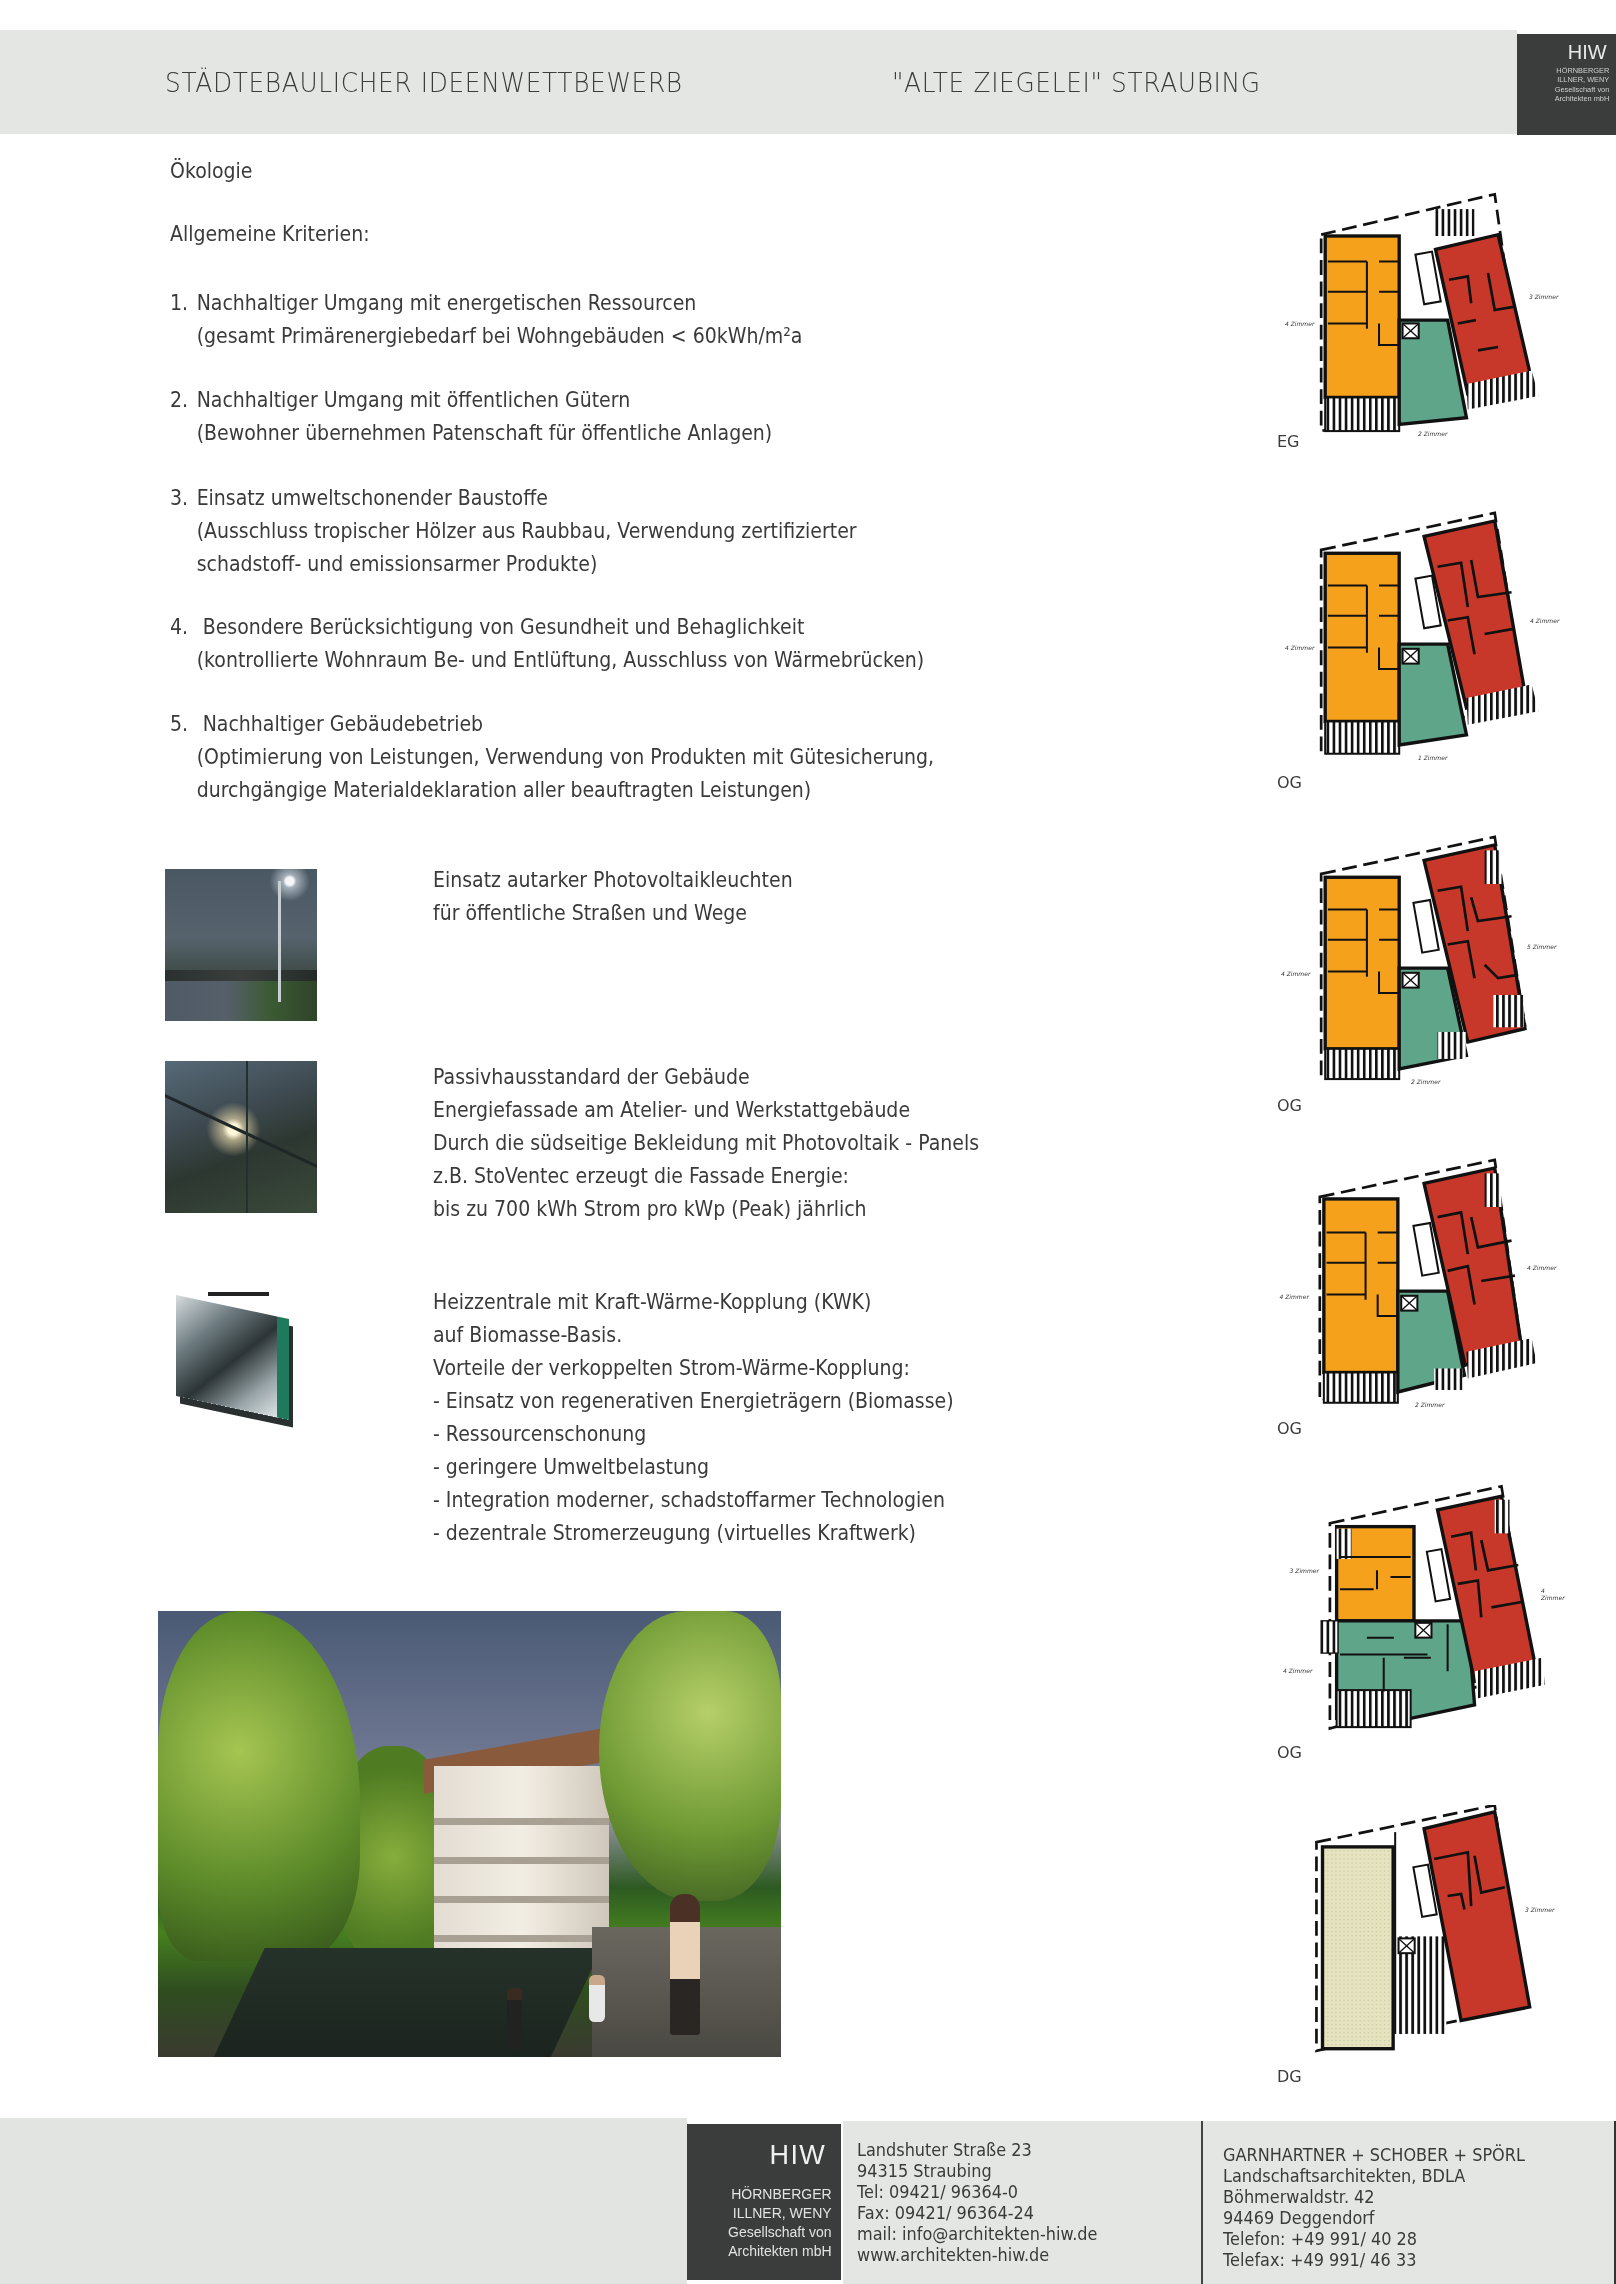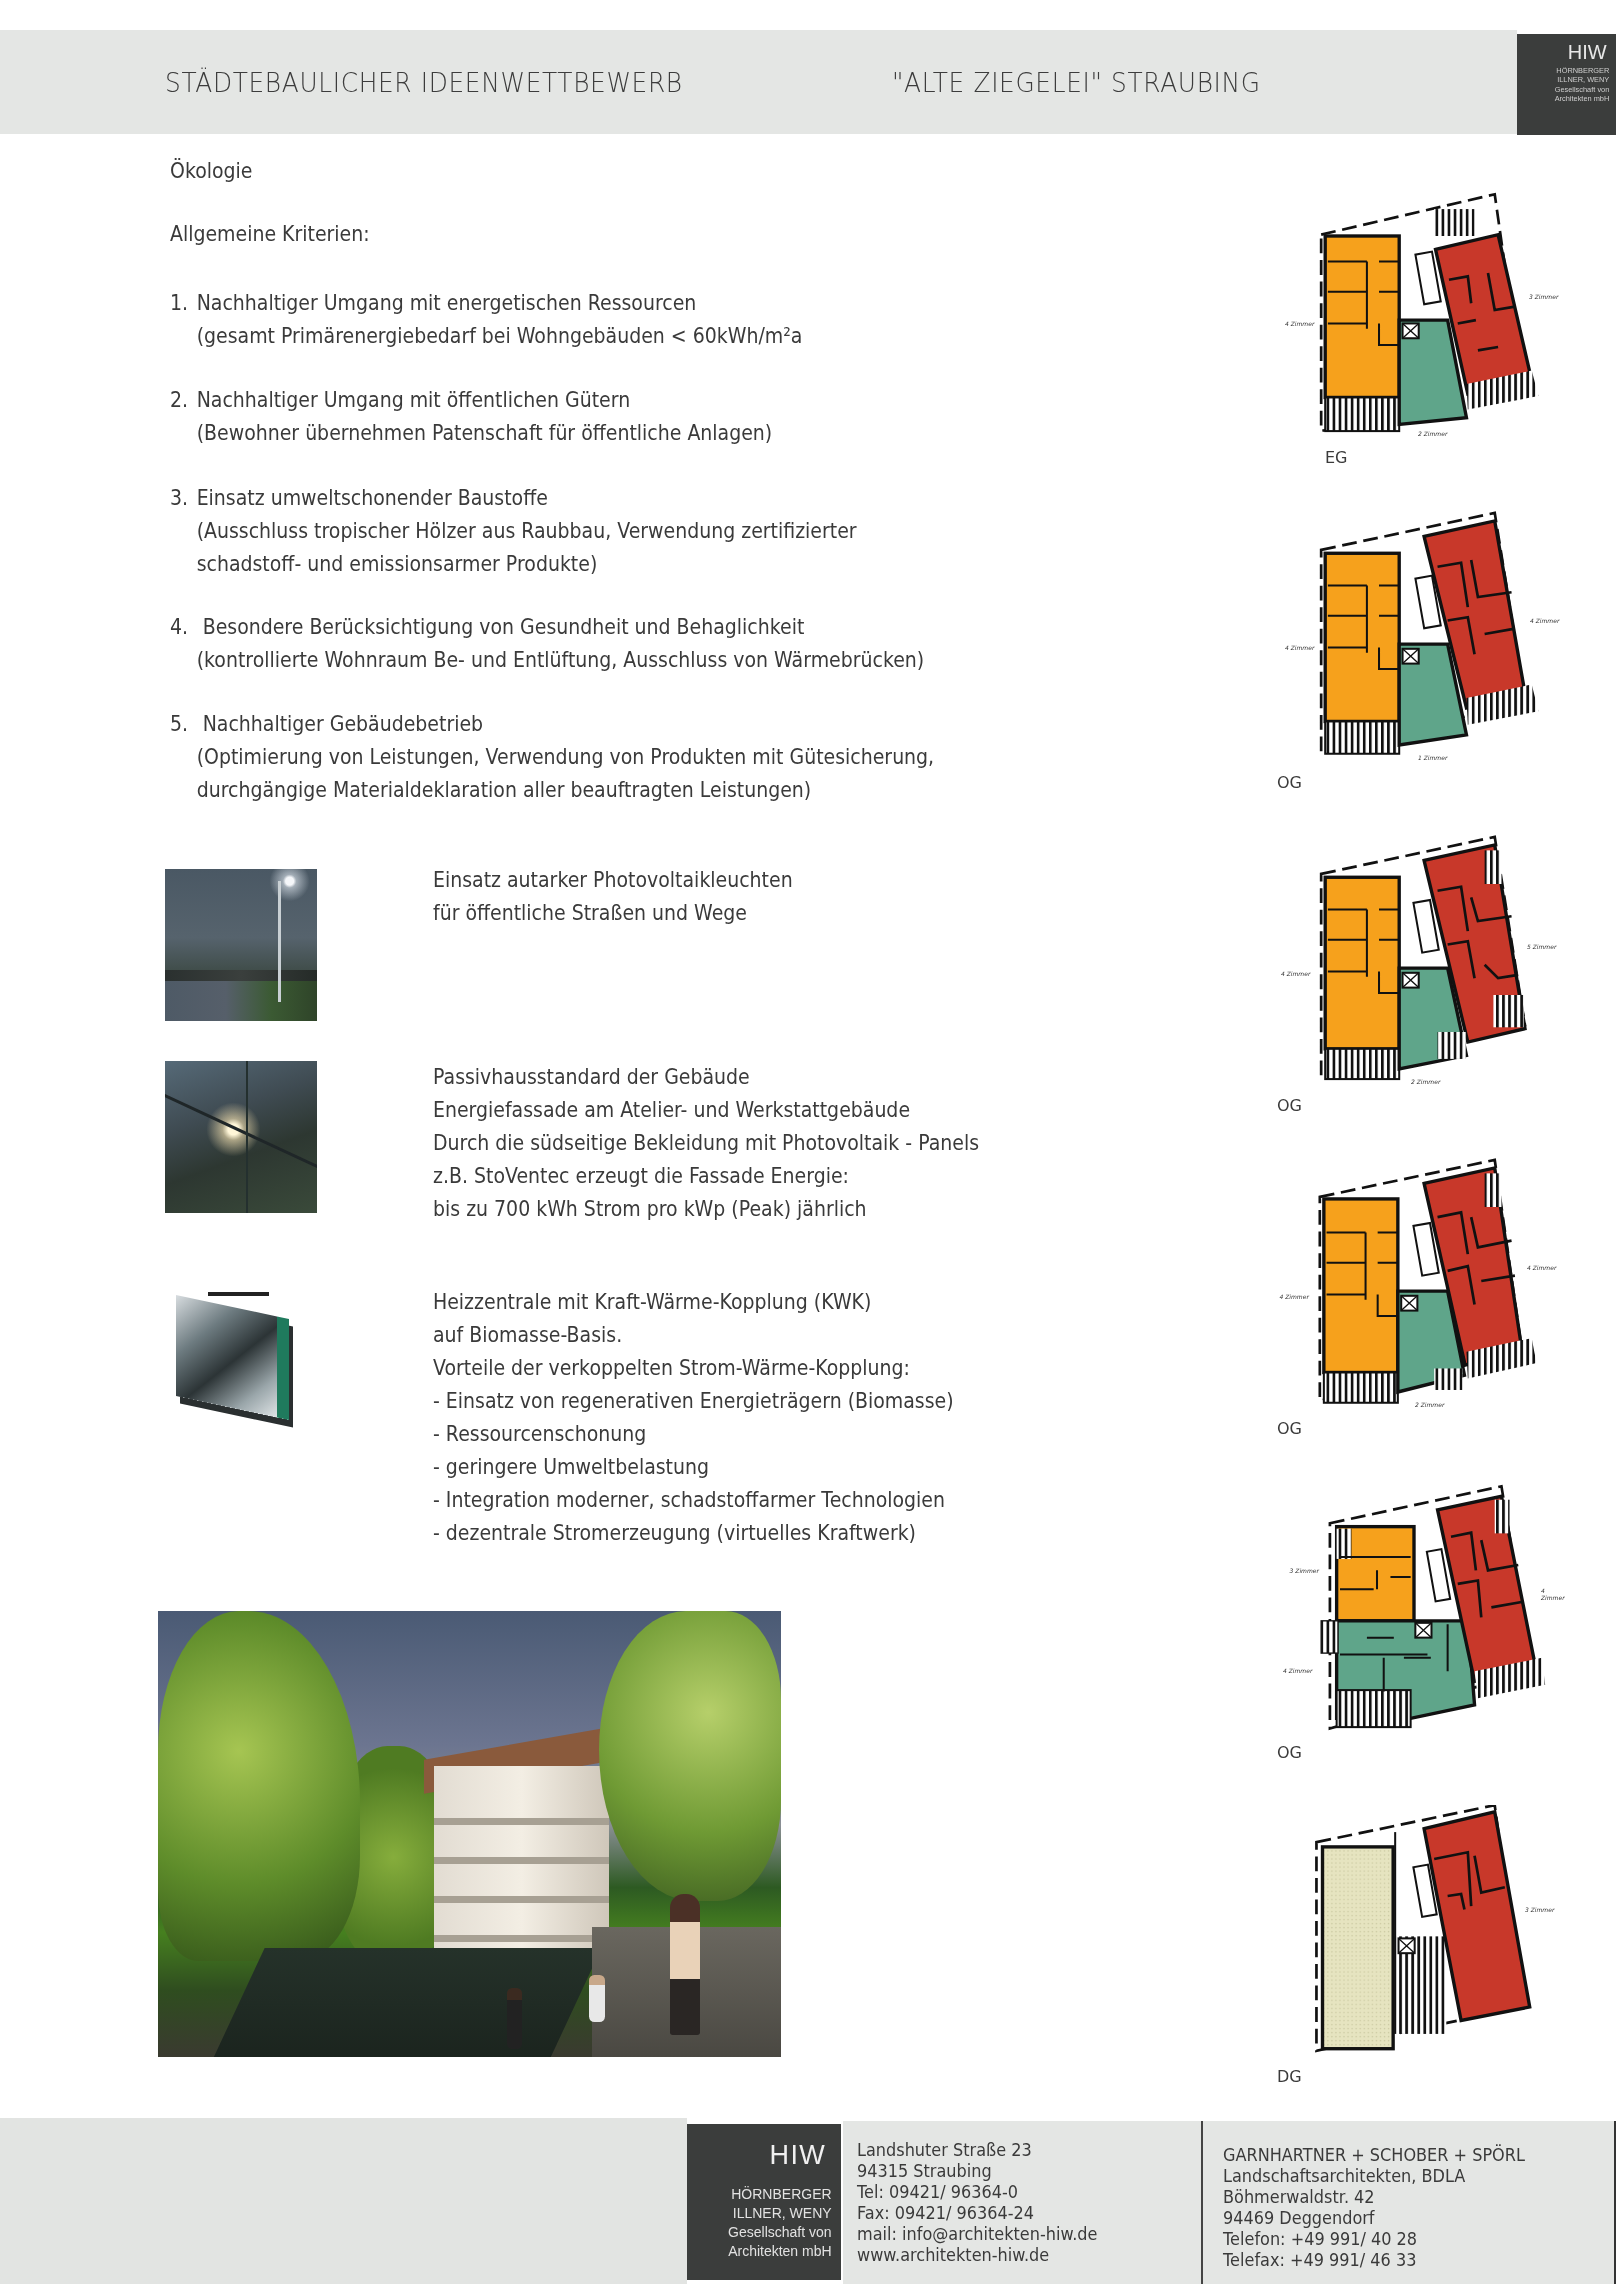--- a/index.html
+++ b/index.html
@@ -207,21 +207,21 @@
     <rect x="250" y="40" width="60" height="40" fill="url(#hatch)"></rect>
     <rect x="203" y="210" width="24" height="22" fill="#fff" stroke="#111" stroke-width="3"></rect>
     <path d="M203 210 L227 232 M227 210 L203 232" stroke="#111" stroke-width="2"></path>
     <path d="M92 118 H150 M92 163 H150 M92 210 H150 M150 118 V218 M168 118 H198 M168 163 H198 M168 210 V242 H198" stroke="#111" stroke-width="3" fill="none"></path>
     <path d="M272 145 L300 140 L305 180 M330 135 L340 190 L370 185 M285 210 L312 205 M315 250 L345 245" stroke="#111" stroke-width="4" fill="none"></path>
   </svg>
   <span class="zl" style="left:19px; top:138px;">4 Zimmer</span>
   <span class="zl" style="left:263px; top:111px;">3 Zimmer</span>
   <span class="zl" style="left:152px; top:248px;">2 Zimmer</span>
 </div>
-<div class="abs plan-label" style="top:448px;margin-left:48px;">EG</div>
+<div class="abs plan-label" style="top:432px;">EG</div>
 
 <div class="plan" style="top:506px;">
   <svg viewBox="0 0 440 380">
     <polygon points="82,65 340,10 385,290 82,368" fill="none" stroke="#111" stroke-width="4" stroke-dasharray="22,10"></polygon>
     <rect x="88" y="70" width="110" height="250" fill="#f6a11c" stroke="#111" stroke-width="5"></rect>
     <rect x="88" y="320" width="110" height="48" fill="url(#hatch)" stroke="#111" stroke-width="3"></rect>
     <polygon points="198,205 270,205 298,340 198,355" fill="#5fa58a" stroke="#111" stroke-width="5"></polygon>
     <polygon points="235,45 340,22 385,278 298,300" fill="#c8382a" stroke="#111" stroke-width="5"></polygon>
     <polygon points="298,285 395,265 405,305 300,325" fill="url(#hatch)"></polygon>
     <rect x="228" y="105" width="25" height="75" fill="#fff" stroke="#111" stroke-width="3" transform="rotate(-10 240 140)"></rect>

